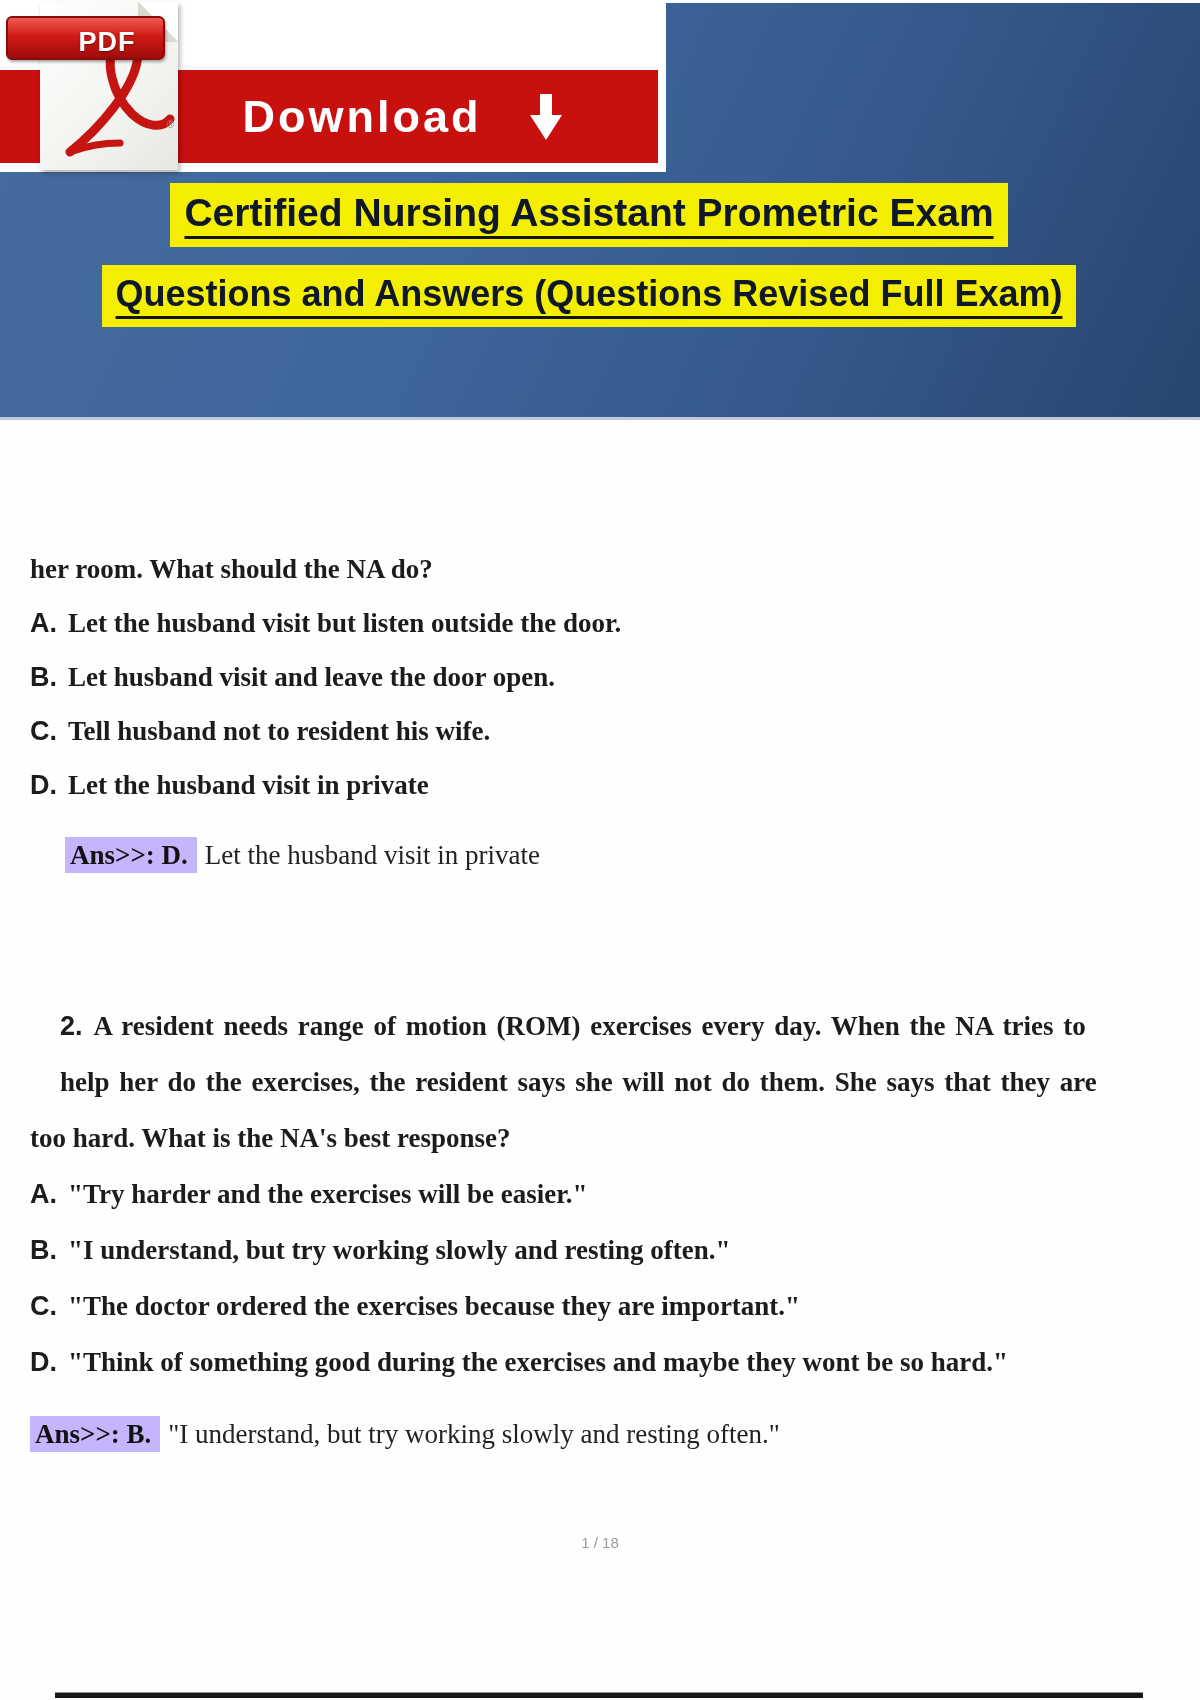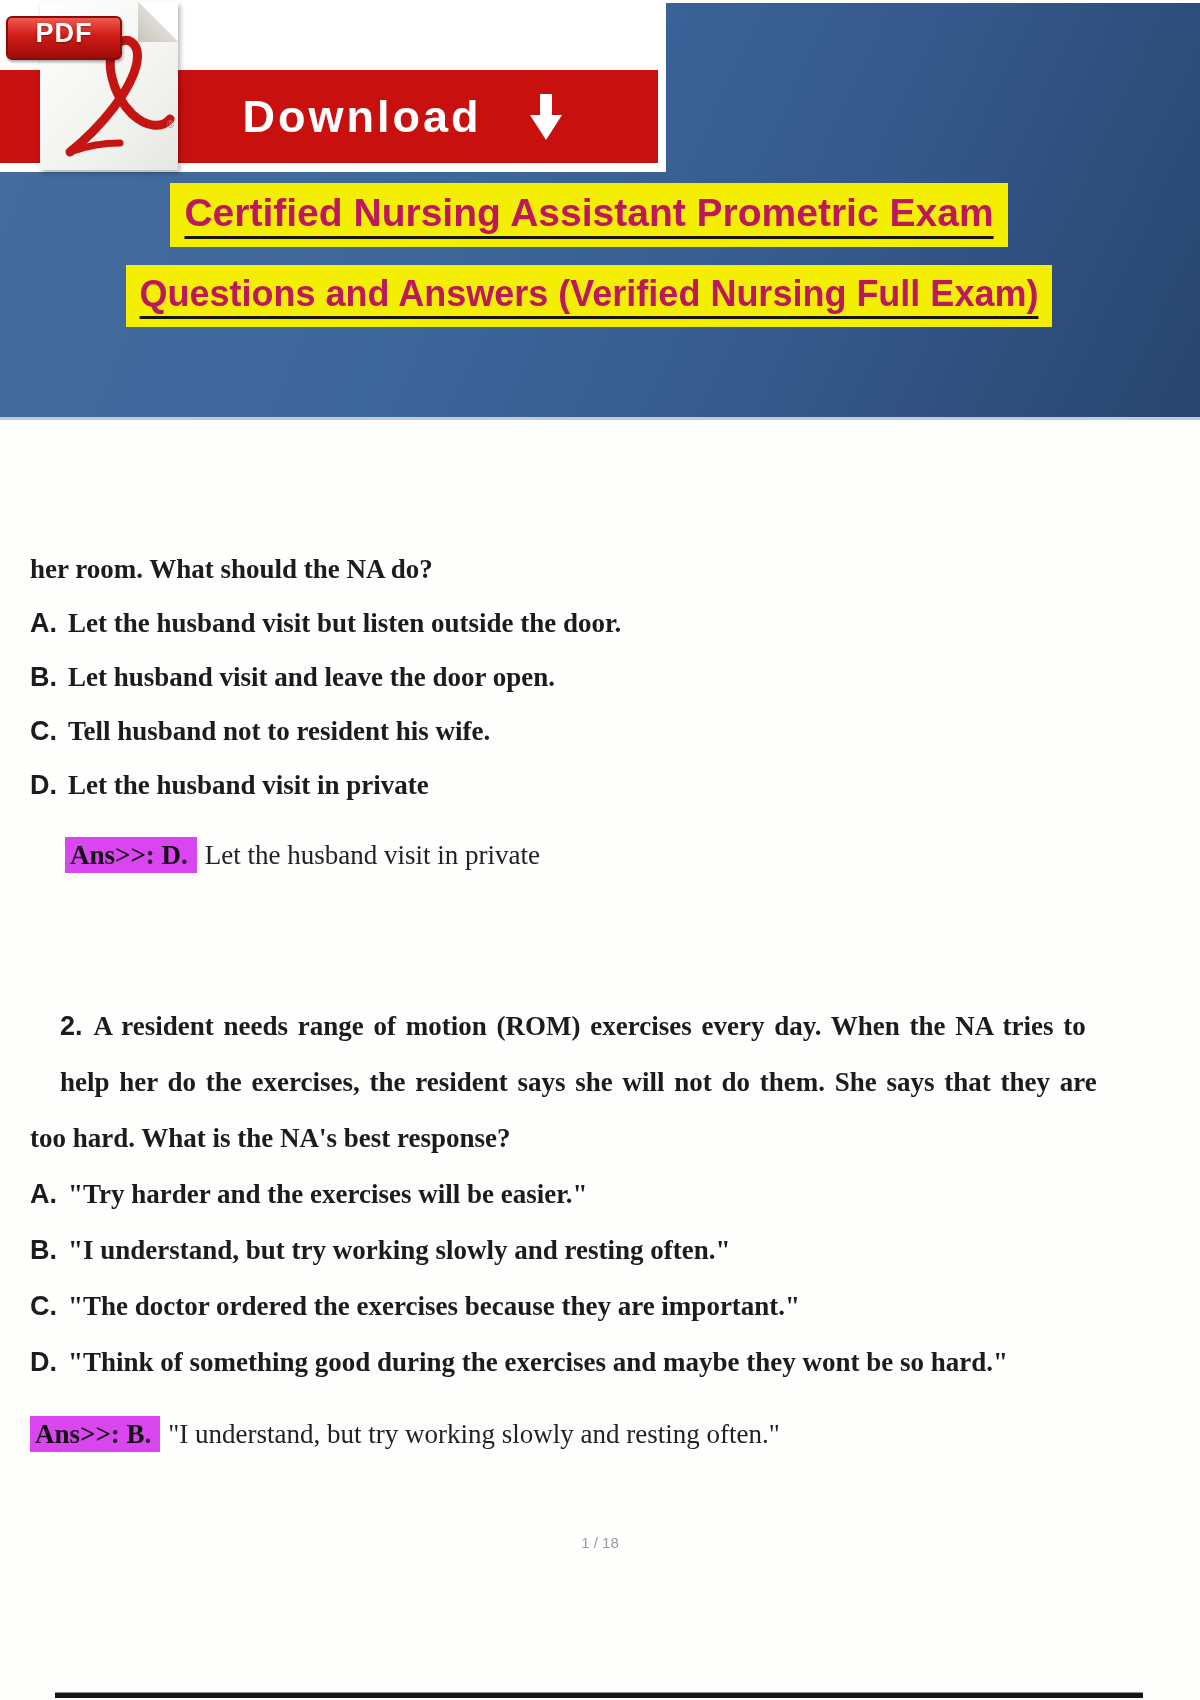--- a/index.html
+++ b/index.html
@@ -11,21 +11,21 @@
   
   .header{
     box-sizing:border-box;height:420px;width:1200px;
     border-top:3px solid #ffffff;
     border-bottom:3px solid #bfcad6;
     background:linear-gradient(115deg,#466c9e 0%,#3d669b 40%,#35588a 70%,#27456e 100%);
     padding-top:180px;
   }
   .titles{text-align:center;padding-right:22px;}
   .hl{
-    display:inline-block;background:#f3ee02;color:#be185d;
+    display:inline-block;background:#f3ee02;color:#0f172a;
     font-family:"Liberation Sans",sans-serif;font-weight:700;
     padding:8px 14px 12px 14px;
     text-decoration:underline;text-decoration-thickness:3px;text-underline-offset:10px;
     text-decoration-color:#15150a;
   }
   .title1{font-size:39px;}
   .title-row.second{margin-top:18px;}
   .title2{font-size:36px;}
 
   
@@ -48,39 +48,40 @@
   .fold{
     position:absolute;top:0;right:0;width:40px;height:40px;
     background:linear-gradient(225deg,#ffffff 0%,#ffffff 50%,#dedcd4 50%,#c7c5bc 100%);
   }
   .acro{position:absolute;left:0;top:0;width:138px;height:168px;}
   .rmark{position:absolute;right:4px;bottom:40px;font-size:10px;color:#8a8a8a;font-family:"Liberation Sans",sans-serif;}
   .pdf-badge{
     position:absolute;left:-34px;top:14px;width:112px;height:40px;
     background:linear-gradient(#ef5a50 0%,#cf1b15 45%,#9f0c0c 100%);
     border:2px solid #870c0c;border-radius:6px;
-    display:flex;align-items:flex-start;justify-content:center;
+    display:flex;align-items:flex-end;justify-content:center;
     box-shadow:1px 2px 3px rgba(0,0,0,0.35);
+    padding-left:43px;
   }
   .pdf-badge span{
     color:#ffffff;font-family:"Liberation Sans",sans-serif;font-weight:700;font-size:27px;letter-spacing:1px;
     text-shadow:0 1px 2px rgba(0,0,0,0.4);
   }
 
   
   .doc-body{padding:122px 0 0 30px;}
   .line{margin:0;height:54px;line-height:54px;white-space:nowrap;font-size:27px;font-weight:700;}
   .q2 .line{height:56px;line-height:56px;}
   .qnum,.letter{font-family:"Liberation Sans",sans-serif;font-weight:700;margin-right:11px;}
   .qtext{font-weight:700;}
   .wide{word-spacing:3px;margin-left:30px;}
   .ans-line{margin-top:16px;}
   .ans-indent{margin-left:35px;}
   .ans-label{
-    background:#d946ef;font-weight:700;padding:3px 9px 3px 5px;color:#111111;
+    background:#c4b5fd;font-weight:700;padding:3px 9px 3px 5px;color:#111111;
   }
   .ans-text{font-weight:400;margin-left:8px;color:#222222;}
   .q2{margin-top:116px;}
 
   
   .page-indicator{
     position:absolute;left:0;right:0;top:1534px;text-align:center;
     font-family:"Liberation Sans",sans-serif;font-size:15px;color:#9b9b9b;
   }
   .bottom-rule{
@@ -92,21 +93,21 @@
 <body>
 
 <div class="page">
 
   <div class="header">
     <div class="titles">
       <div class="title-row">
         <span class="hl title1">Certified Nursing Assistant Prometric Exam</span>
       </div>
       <div class="title-row second">
-        <span class="hl title2">Questions and Answers (Verified Nursing Full Exam)</span>
+        <span class="hl title2">Questions and Answers (Questions Revised Full Exam)</span>
       </div>
     </div>
   </div>
 
   <div class="dl-banner">
     <div class="red-band">
       <span class="dl-label">Download</span>
       <svg class="dl-arrow" viewBox="0 0 38 48">
         <path d="M13 1 h12 v21 h10 L19 47 3 22 h10 z" fill="#ffffff"></path>
       </svg>

